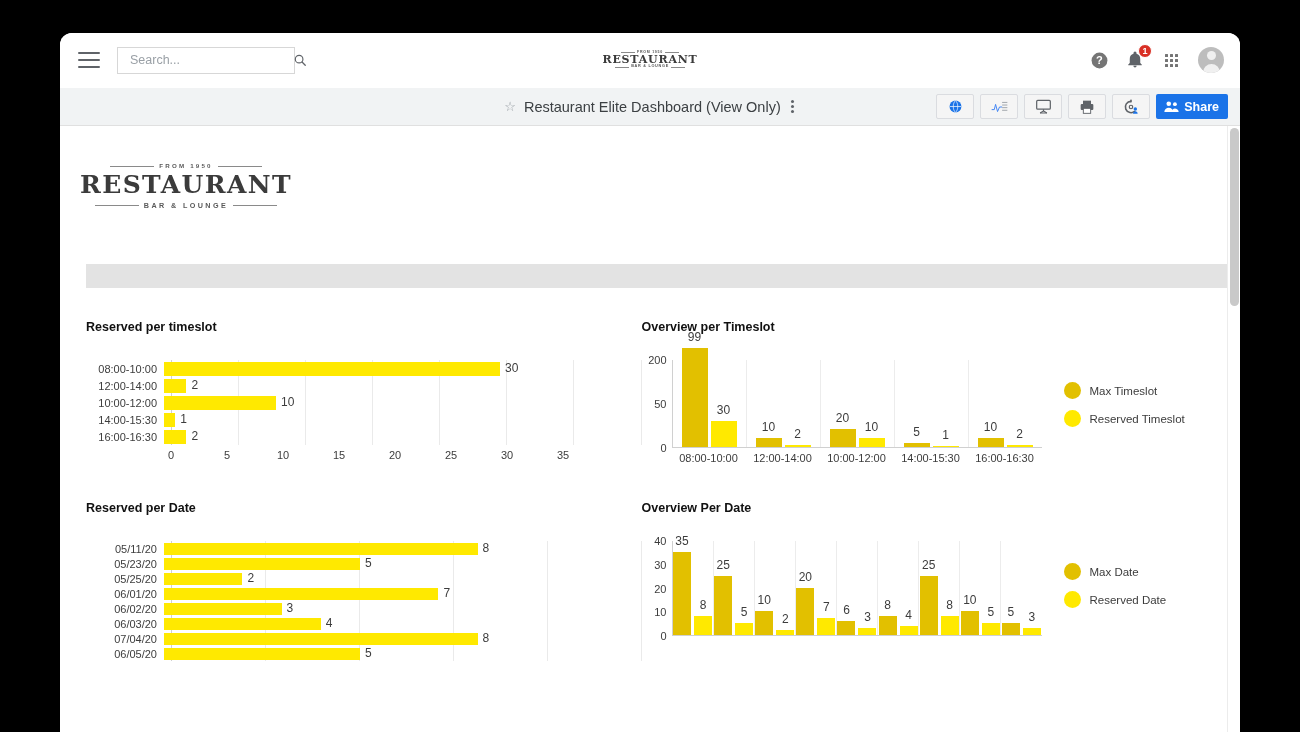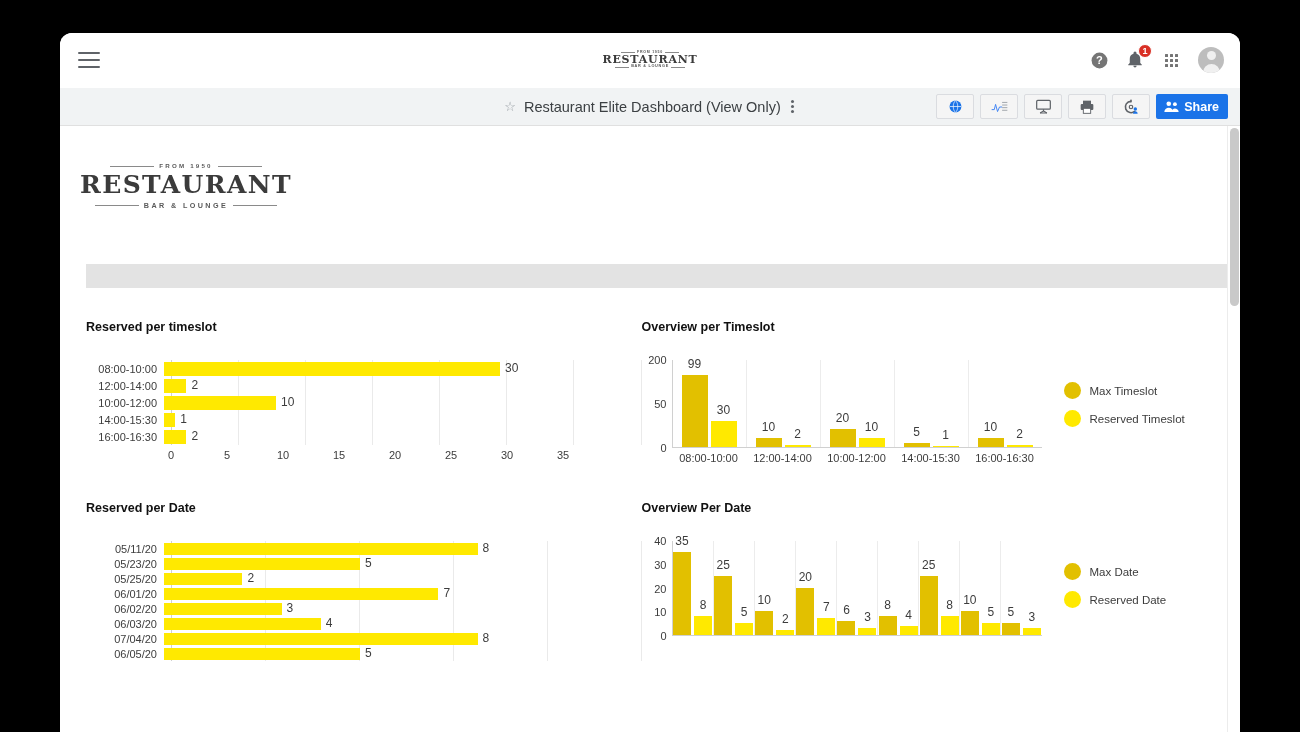--- a/index.html
+++ b/index.html
@@ -198,20 +198,27 @@
 
 <div class="screen">
 
   <div class="appbar">
     <div class="hamburger">
       <span></span>
         <span></span>
         <span></span>
     </div>
 
+    <div class="searchbox">
+      <input type="text" placeholder="Search..." value="" style="">
+      <svg class="search-ico" viewBox="0 0 24 24">
+        <circle cx="10.5" cy="10.5" r="6.5" fill="none" stroke="#5f6368" stroke-width="2"></circle>
+        <line x1="15.5" y1="15.5" x2="21" y2="21" stroke="#5f6368" stroke-width="2.2" stroke-linecap="round"></line>
+      </svg>
+    </div>
 
     <div class="brandmark">
       <div class="bm-wrap">
         <svg width="7" height="26" viewBox="0 0 10 40">
           <path d="M2 2 L2 9 M5 2 L5 9 M8 2 L8 9 M1.5 9 Q5 13 8.5 9 M5 12 L5 38" stroke="#6b6b6b" stroke-width="1.1" fill="none"></path>
         </svg>
         <div class="bm-text">
           <div class="bm-rule">
               <i></i>
               <span class="bm-top">FROM 1950</span>
@@ -434,21 +441,21 @@
             <div class="vbar-chart" id="vchart1">
                 <div class="vbar-main" style="width: 400px;">
                   <div class="vbar-plot" style="height: 88px;">
                     <div class="vaxis">
                       <span style="top: 88px;">0</span>
                       <span style="top: 44px;">50</span>
                       <span style="top: 0px;">200</span>
                     </div>
                     <div class="vplot">
                       <div class="vgroup">
-                        <div class="vbar" style="width: 26px; height: 72px;">
+                        <div class="vbar" style="width: 26px; height: 99px;">
                           <div class="bar" style="background: rgb(226, 192, 0);"></div>
                           <div class="vlabel">99</div>
                         </div>
                         <div class="vbar" style="width: 26px; height: 26.4px;">
                           <div class="bar" style="background: rgb(255, 233, 0);"></div>
                           <div class="vlabel">30</div>
                         </div>
                       </div>
                       <div class="vgroup">
                         <div class="vbar" style="width: 26px; height: 8.8px;">

